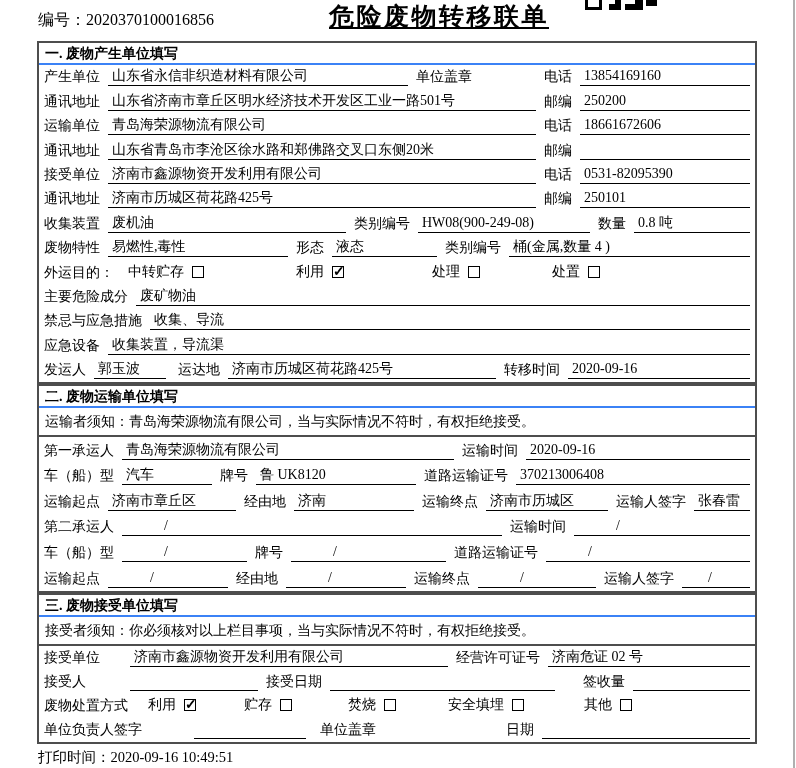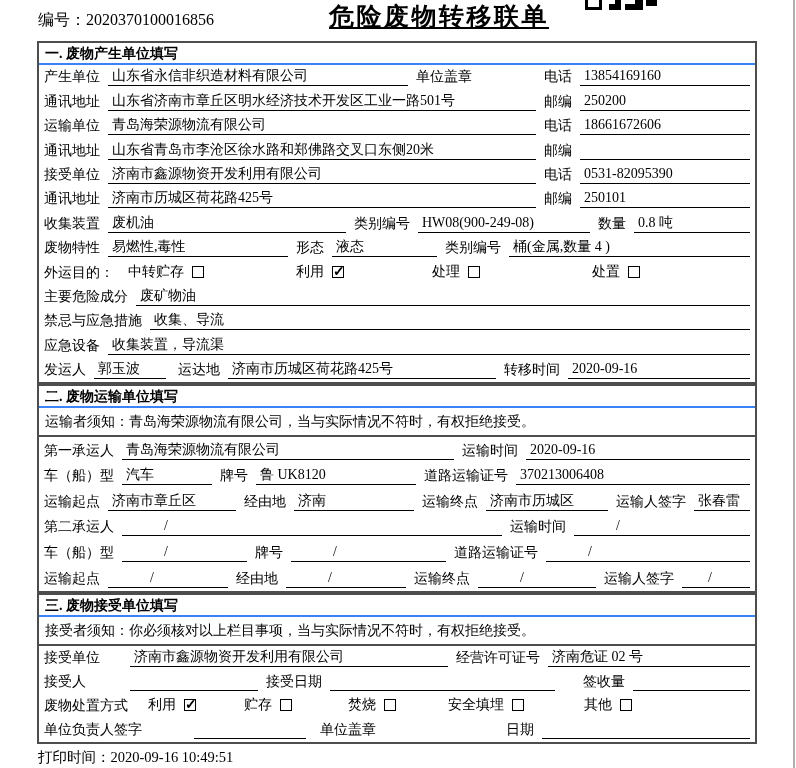--- a/index.html
+++ b/index.html
@@ -128,21 +128,21 @@
           <span class="cb"></span>
         </span>
         <span class="grp" style="margin-left:84px;">
           <span class="lbl">利用</span>
           <span class="cb checked"></span>
         </span>
         <span class="grp" style="margin-left:80px;">
           <span class="lbl">处理</span>
           <span class="cb"></span>
         </span>
-        <span class="grp" style="margin-left:104px;">
+        <span class="grp" style="margin-left:64px;">
           <span class="lbl">处置</span>
           <span class="cb"></span>
         </span>
       </div>
       <div class="frow">
         <span class="lbl">主要危险成分</span>
         <span class="val fx">废矿物油</span>
       </div>
       <div class="frow">
         <span class="lbl">禁忌与应急措施</span>

